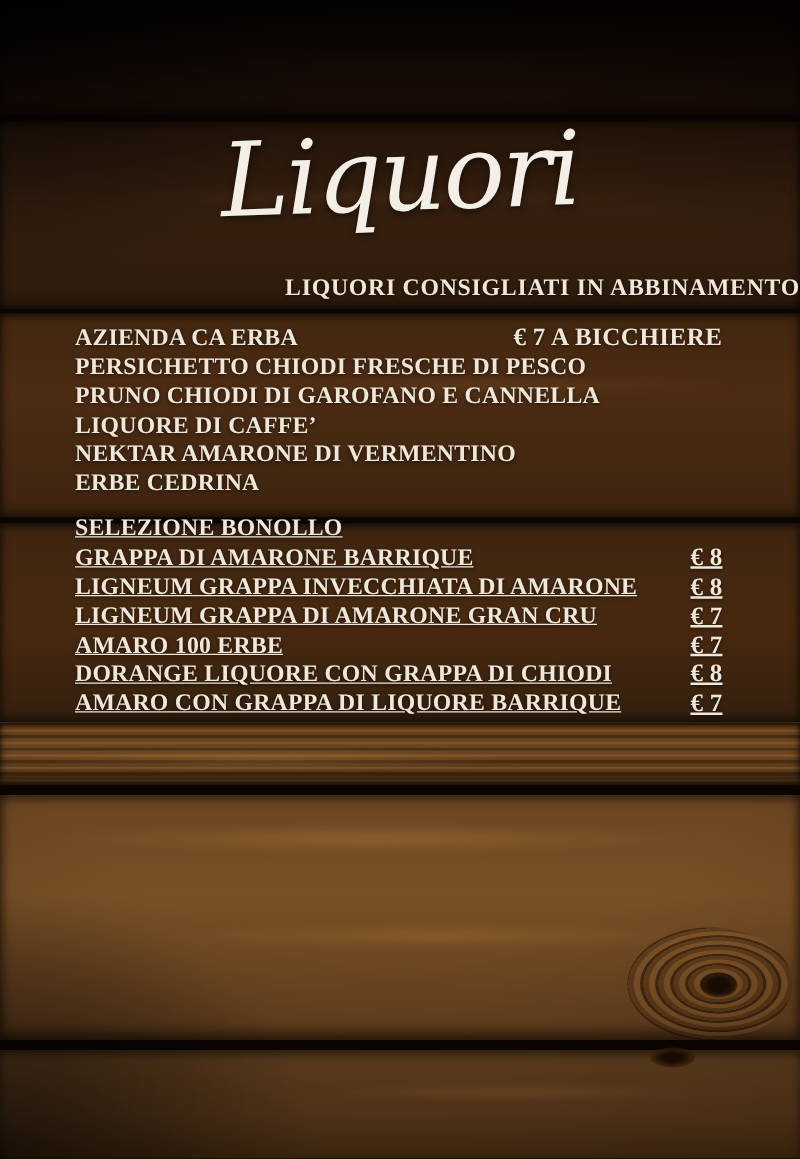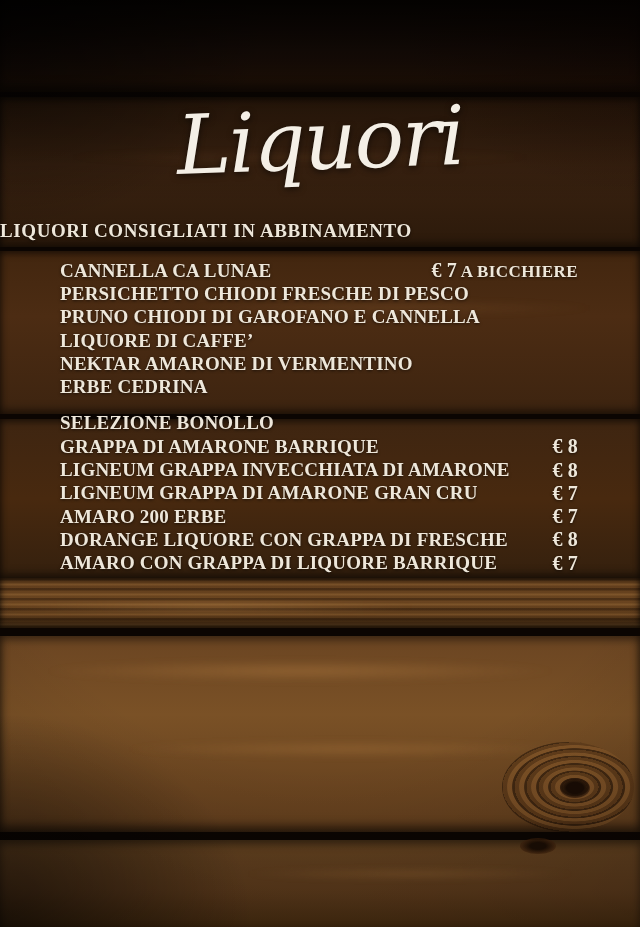--- a/index.html
+++ b/index.html
@@ -91,40 +91,40 @@
     font-family:"DejaVu Serif", serif;
     font-style:italic;font-weight:400;
     font-size:82px;line-height:1.1;
     color:#f4efe6;
     transform:rotate(-2deg);
     text-shadow:0 2px 6px rgba(0,0,0,.55);
     letter-spacing:-2px;
   }
   .subtitle{
     position:absolute;left:0;right:0;top:220px;
-    text-align:left;
+    text-align:right;
     font-size:19px;font-weight:bold;
     letter-spacing:.6px;
     color:#eee7da;
     text-shadow:0 1px 3px rgba(0,0,0,.6);
   }
   .menu{
     position:absolute;left:60px;right:62px;top:259px;
     color:#eee7da;
     text-shadow:0 1px 3px rgba(0,0,0,.6);
   }
-  .menu-section + .menu-section{margin-top:13px;}
+  .menu-section + .menu-section{margin-top:13px;text-decoration:underline;}
   .row{
     display:flex;justify-content:space-between;align-items:center;
     height:23.3px;
     font-size:19px;font-weight:bold;letter-spacing:.2px;
   }
   .item-name{white-space:nowrap;}
   .item-price{white-space:nowrap;font-size:20px;font-weight:bold;}
-  .price-suffix{font-size:17px;letter-spacing:.4px;text-align:right;}
+  .price-suffix{font-size:20px;letter-spacing:.4px;text-align:right;}
 </style>
 </head>
 <body>
 
 <div class="page">
 
   <div>
     <div class="plank grain p1"></div>
     <div class="plank grain p2"></div>
     <div class="plank grain p3"></div>
@@ -141,21 +141,21 @@
     <div class="knot"></div>
     <div class="knot-small"></div>
   </div>
   <div class="vignette"></div>
 
   <h1 class="title">Liquori</h1>
   <div class="subtitle">LIQUORI CONSIGLIATI IN ABBINAMENTO</div>
   <div class="menu" id="menu">
       <div class="menu-section">
         <div class="row">
-          <span class="item-name">CANNELLA CA LUNAE</span>
+          <span class="item-name">AZIENDA CA ERBA</span>
           <span class="item-price">€ 7<span class="price-suffix"> A BICCHIERE</span></span>
         </div>
         <div class="row">
           <span class="item-name">PERSICHETTO CHIODI FRESCHE DI PESCO</span>
         </div>
         <div class="row">
           <span class="item-name">PRUNO CHIODI DI GAROFANO E CANNELLA</span>
         </div>
         <div class="row">
           <span class="item-name">LIQUORE DI CAFFE’</span>
@@ -177,25 +177,25 @@
         </div>
         <div class="row">
           <span class="item-name">LIGNEUM GRAPPA INVECCHIATA DI AMARONE</span>
           <span class="item-price">€ 8</span>
         </div>
         <div class="row">
           <span class="item-name">LIGNEUM GRAPPA DI AMARONE GRAN CRU</span>
           <span class="item-price">€ 7</span>
         </div>
         <div class="row">
-          <span class="item-name">AMARO 200 ERBE</span>
+          <span class="item-name">AMARO 100 ERBE</span>
           <span class="item-price">€ 7</span>
         </div>
         <div class="row">
-          <span class="item-name">DORANGE LIQUORE CON GRAPPA DI FRESCHE</span>
+          <span class="item-name">DORANGE LIQUORE CON GRAPPA DI CHIODI</span>
           <span class="item-price">€ 8</span>
         </div>
         <div class="row">
           <span class="item-name">AMARO CON GRAPPA DI LIQUORE BARRIQUE</span>
           <span class="item-price">€ 7</span>
         </div>
       </div>
     </div>
 </div>
 

